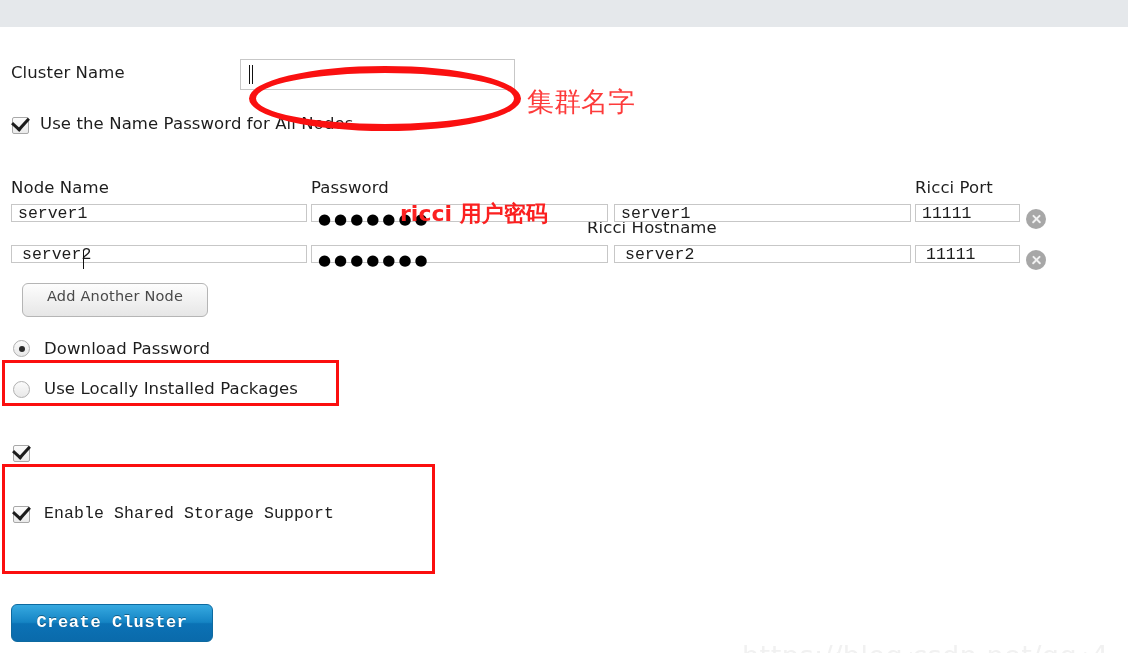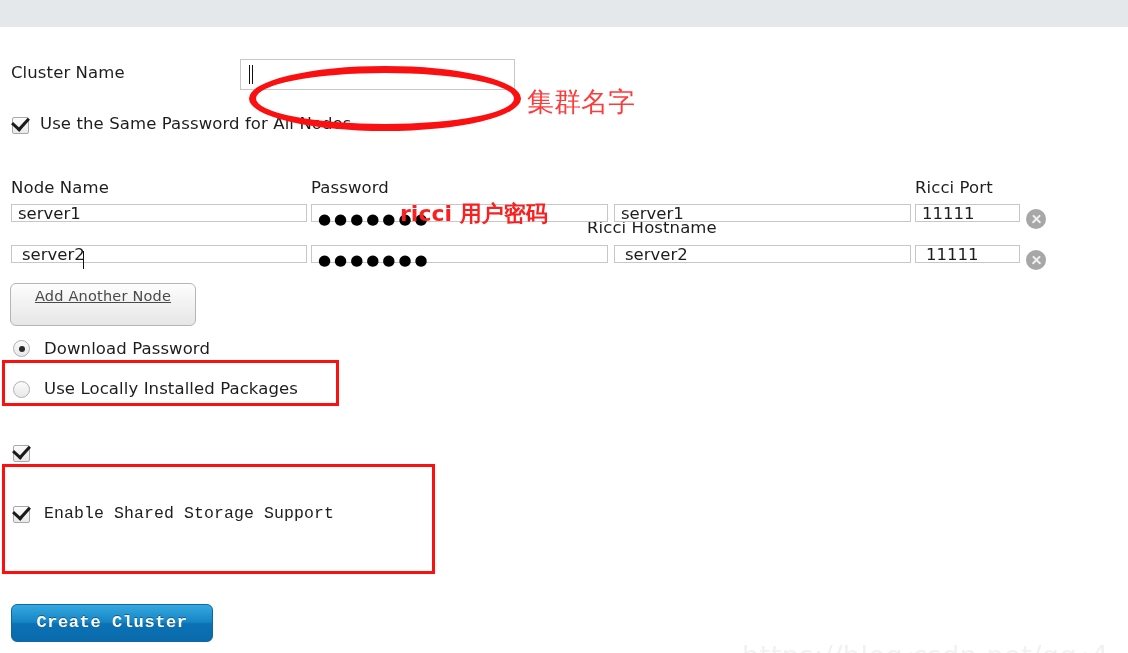--- a/index.html
+++ b/index.html
@@ -115,21 +115,21 @@
   #same-password-checkbox { left: 12px; top: 90px; }
   .same-password-label { left: 40px; top: 87px; }
 
   
   .col-head { top: 151px; }
   .head-node-name { left: 11px; }
   .head-password  { left: 311px; text-align: center; }
   .head-hostname  { left: 587px; margin-top: 40px; }
   .head-port      { left: 915px; }
 
-  .node-input { height: 18px; }
+  .node-input { height: 18px; font-family: Liberation Mono, monospace; }
   .row0 { top: 177px; }
   .row1 { top: 218px; padding-left: 10px; }
 
   .c-name { left: 11px;  width: 296px; }
   .c-pass { left: 311px; width: 297px; }
   .c-host { left: 614px; width: 297px; }
   .c-port { left: 915px; width: 105px; }
 
   .pw-dots {
     position: absolute;
@@ -171,25 +171,24 @@
     font-family: "DejaVu Sans", sans-serif;
     font-size: 14.5px;
     color: #4a4a4a;
     background: linear-gradient(to bottom, #fdfdfd 0%, #e6e6e6 100%);
     border: 1px solid #b5b5b5;
     border-radius: 6px;
     cursor: pointer;
     text-align: center;
   }
   #add-node-button {
-    left: 10px; top: 256px;
-    width: 186px; height: 43px;
+    left: 22px; top: 256px;
+    width: 186px; height: 34px;
     line-height: 24px;
     letter-spacing: 0.2px;
-    text-decoration: underline;
   }
 
   
   #radio-download { left: 13px; top: 313px; }
   .radio-download-label { left: 44px; top: 312px; }
   #radio-local { left: 13px; top: 354px; }
   .radio-local-label { left: 44px; top: 352px; }
 
   
   #reboot-checkbox { left: 13px; top: 418px; }
@@ -298,21 +297,21 @@
 
 <div class="form-area">
 
   <div class="lbl cluster-label">Cluster Name</div>
 
   <input id="cluster-name-input" class="txtbox" type="text" value="" style="">
   <div class="caret" id="cluster-caret"></div>
   <div class="caret" id="cluster-caret2"></div>
 
   <div class="cbox checked" id="same-password-checkbox"></div>
-  <div class="lbl same-password-label">Use the Same Password for All Nodes</div>
+  <div class="lbl same-password-label">Use the Name Password for All Nodes</div>
 
   <div class="lbl col-head head-node-name">Node Name</div>
   <div class="lbl col-head head-password">Password</div>
   <div class="lbl col-head head-hostname">Ricci Hostname</div>
   <div class="lbl col-head head-port">Ricci Port</div>
 
   <input class="txtbox node-input c-name row0" type="text" value="server1" style="">
   <input class="txtbox node-input c-pass row0" type="text" style="">
   <div class="pw-dots c-pass row0">●●●●●●●</div>
   <input class="txtbox node-input c-host row0" type="text" value="server1" style="">

